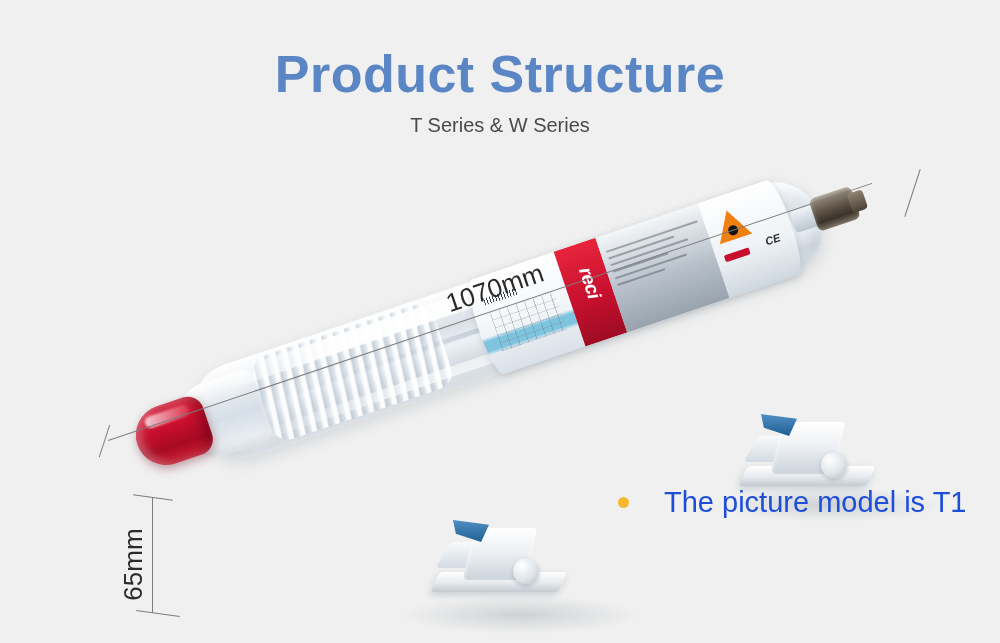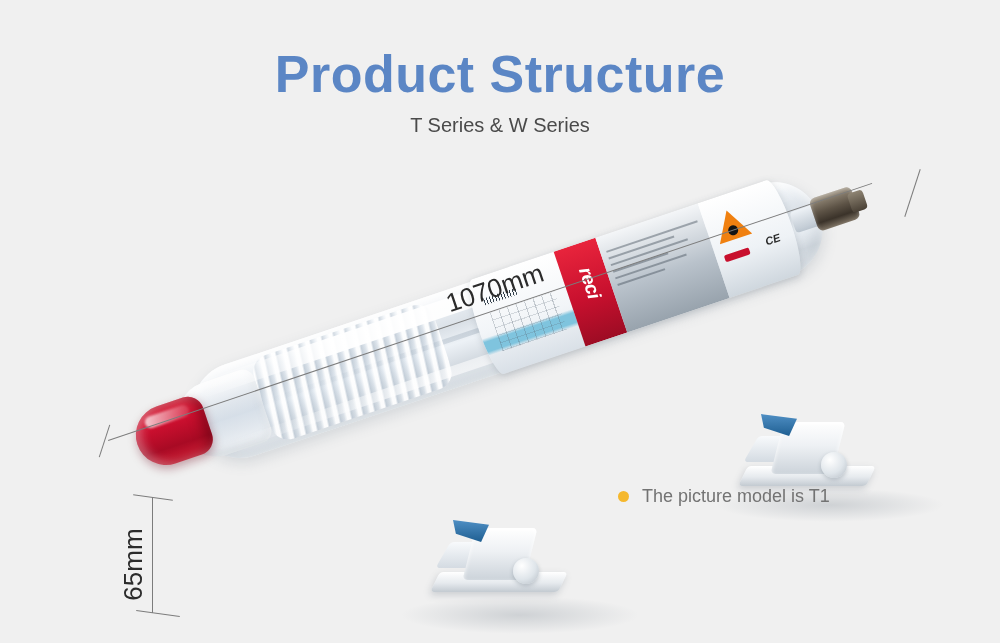--- a/index.html
+++ b/index.html
@@ -70,21 +70,21 @@
 
   
   .note{
     position:absolute;left:618px;top:486px;
     display:flex;align-items:center;gap:13px;
   }
   .note-dot{
     width:11px;height:11px;border-radius:50%;
     background:#f5b82e;flex:none;
   }
-  .note-text{font-size:18px;color:#737373;white-space:nowrap;}
+  .note-text{font-size:29px;color:#1d4ed8;white-space:nowrap;margin-left:22px;}
 
   
   #product{
     position:absolute;left:145px;top:236px;
     width:760px;height:340px;
   }
   
   .tube-rot{
     position:absolute;left:0;top:150px;
     width:740px;height:112px;

